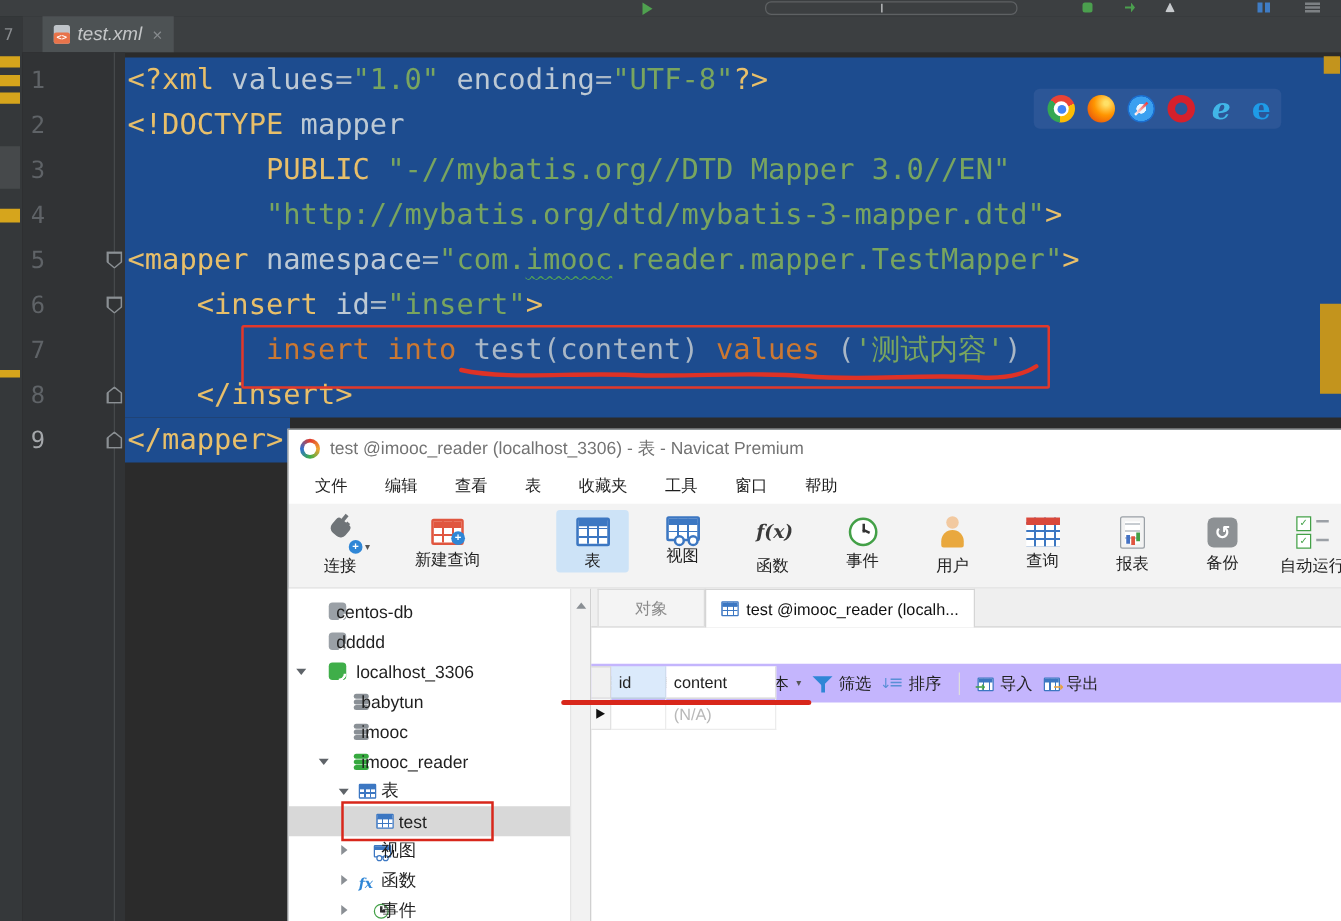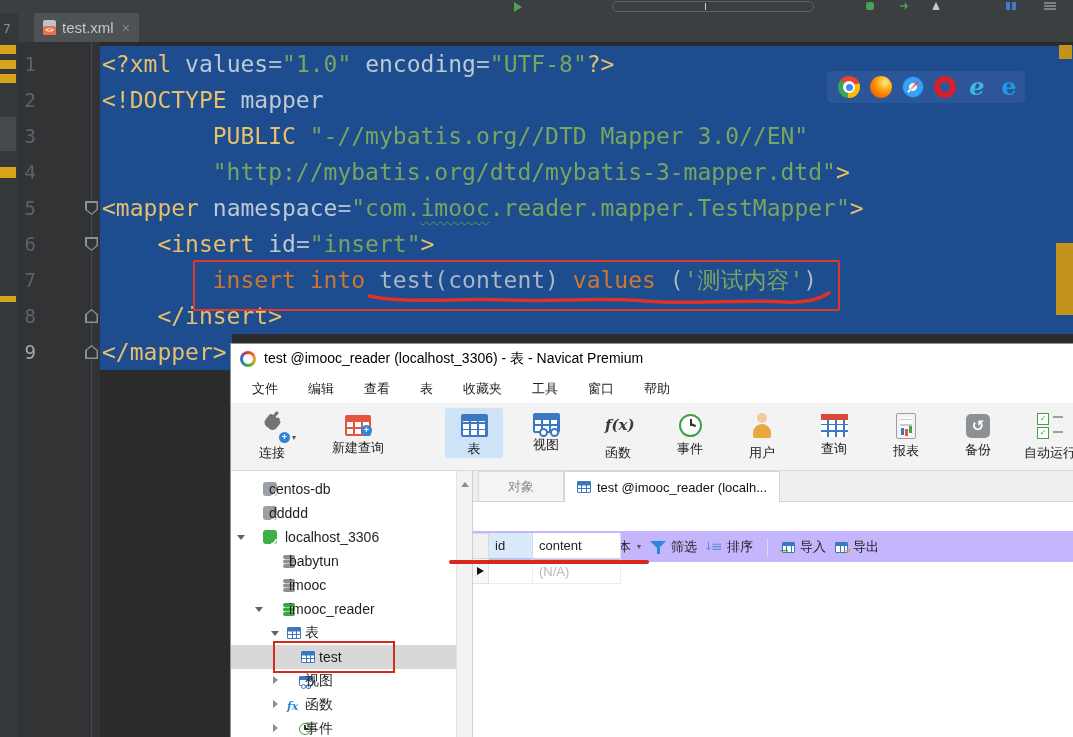--- a/index.html
+++ b/index.html
@@ -15,21 +15,21 @@
   .g2{left:900px;background:#4b9f4e;clip-path:polygon(0 40%,60% 40%,60% 0,100% 50%,60% 100%,60% 60%,0 60%);}
   .w1{left:932px;background:#c7cacd;clip-path:polygon(50% 0,100% 100%,0 100%);}
   .ts-blue{position:absolute;left:1006px;top:2px;width:4px;height:8px;background:#3f7cc4;box-shadow:6px 0 0 #3f7cc4;}
   .ts-lines{position:absolute;left:1044px;top:2px;width:12px;height:2px;background:#7d8184;box-shadow:0 3px 0 #7d8184,0 6px 0 #7d8184;}
   
   .left-sliver{position:absolute;left:0;top:13px;width:18px;height:724px;background:#35383a;}
   .sliver-num{position:absolute;left:3px;top:8px;font:13px "DejaVu Sans Mono",monospace;color:#8a8d90;}
   .ymark{position:absolute;left:0;width:16px;background:#d6a51c;}
   .gmark{position:absolute;left:0;width:16px;background:#46494b;}
   
-  .tabbar{position:absolute;left:18px;top:13px;width:1055px;height:29px;background:#3c3f41;border-bottom:1px solid #323537;}
+  .tabbar{position:absolute;left:18px;top:13px;width:1055px;height:29px;background:#3c3f41;border-bottom:1px solid #323537;font-style:italic;}
   .tab{position:absolute;left:16px;top:0;height:29px;background:#4d5254;display:flex;align-items:center;gap:6px;padding:0 9px;}
   .tab-label{font-size:15px;color:#c4c6c8;}
   .tab-close{font-size:14px;color:#868a8d;margin-left:2px;}
   .xmlico{position:relative;width:13px;height:15px;background:#bfc4c9;border-radius:2px;}
   .xmlico::after{content:"<>";position:absolute;left:0;bottom:0;width:13px;height:9px;background:#e8734a;border-radius:2px;
                  color:#fff;font:bold 7px/9px "DejaVu Sans Mono",monospace;text-align:center;}
   
   .editor{position:absolute;left:18px;top:42px;width:1055px;height:695px;background:#2b2b2b;}
   .gutter{position:absolute;left:0;top:0;width:82px;height:695px;background:#313335;}
   .foldline{position:absolute;left:73px;top:0;width:1px;height:695px;background:#46494b;}
@@ -64,21 +64,21 @@
   .br-edge{font-style:normal;color:#1e9be8;}
   
   .red-rect-code{position:absolute;left:175px;top:218px;width:643px;height:47px;border:2.5px solid #e2382a;border-radius:2px;}
   .red-squiggle{position:absolute;left:347px;top:246px;}
   
   .navicat{position:absolute;left:230px;top:343px;width:843px;height:394px;background:#fff;
            border-left:1px solid #8f9496;border-top:1px solid #8f9496;color:#1f1f1f;font-size:13px;}
   .nv-title{position:absolute;left:0;top:0;width:100%;height:30px;display:flex;align-items:center;gap:8px;padding-left:9px;box-sizing:border-box;background:#fff;}
   .nv-logo{width:16px;height:16px;border-radius:50%;background:conic-gradient(#e23b2e,#f0a32f,#3fae49,#2f6fd0,#e23b2e);position:relative;}
   .nv-logo::before{content:"";position:absolute;left:3px;top:3px;width:10px;height:10px;border-radius:50%;background:#fff;}
-  .nv-title-text{font-size:14px;color:#000000;}
+  .nv-title-text{font-size:14px;color:#737373;}
   .nv-menubar{position:absolute;left:0;top:30px;width:100%;height:29px;display:flex;align-items:center;padding-left:6px;box-sizing:border-box;background:#fff;}
   .menu-item{padding:0 15px;font-size:13px;color:#1f1f1f;}
   .nv-toolbar{position:absolute;left:0;top:59px;width:100%;height:68px;background:#f3f3f3;border-bottom:1px solid #d9d9d9;
               display:flex;align-items:flex-start;padding:5px 0 0 12px;box-sizing:border-box;overflow:hidden;}
   .nv-btn{width:58px;margin-right:14px;display:flex;flex-direction:column;align-items:center;flex:0 0 auto;position:relative;border-radius:3px;padding-top:3px;}
   .nv-btn.wide{width:86px;}
   .nv-btn.active{background:#cde3f7;}
   .nv-btn .nv-lbl{font-size:13px;color:#222;margin-top:3px;white-space:nowrap;}
   .nv-caret{position:absolute;right:-9px;top:22px;font-size:8px;color:#555;}
   .nv-spacer{width:30px;flex:0 0 auto;}

